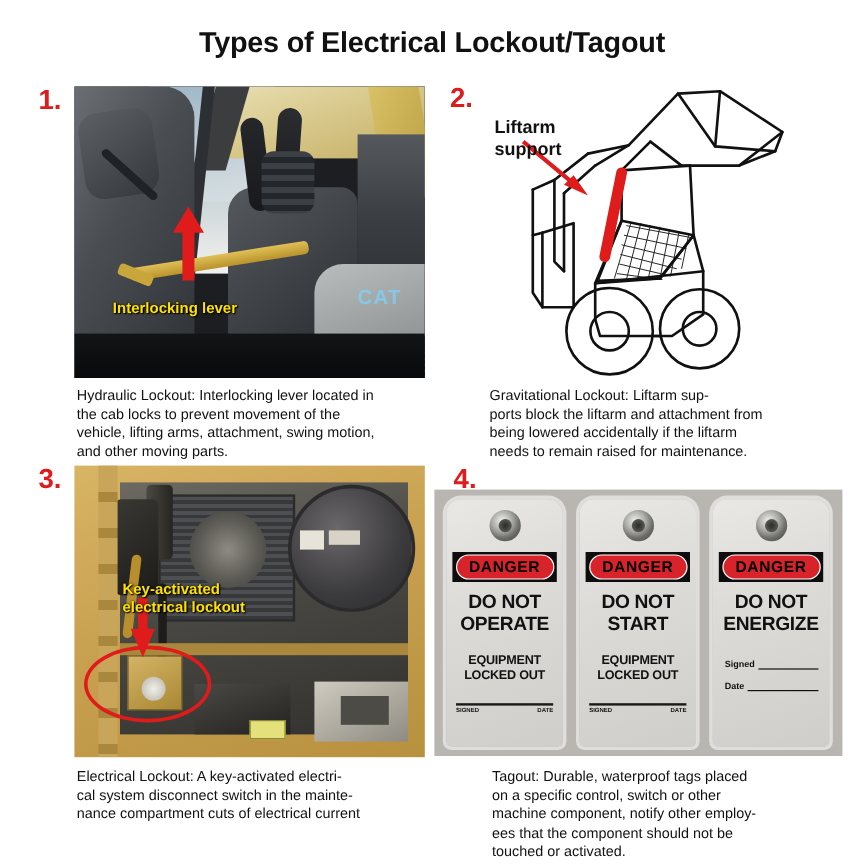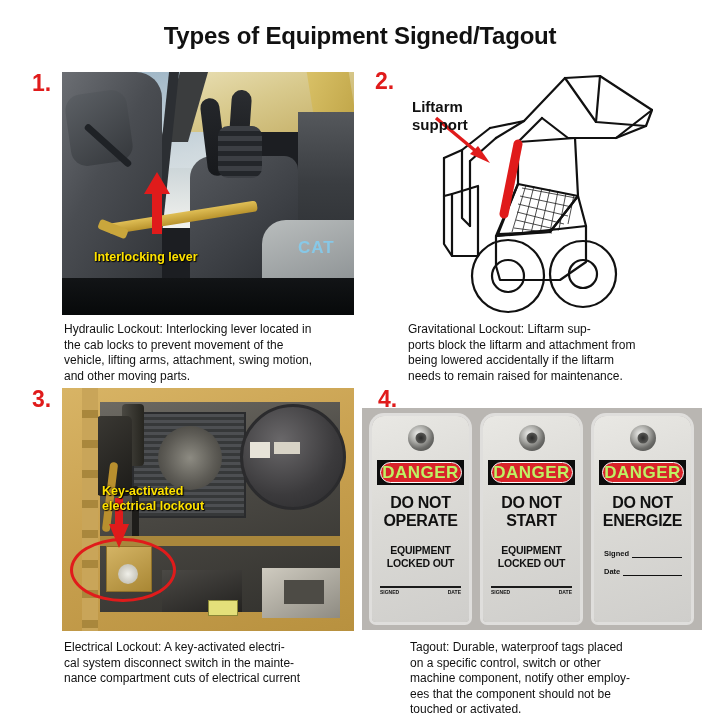--- a/index.html
+++ b/index.html
@@ -156,21 +156,21 @@
   .danger-bar{
     position:absolute;left:5px;top:44px;width:87px;height:25px;
     background:#0d0d0d;display:flex;align-items:center;justify-content:center;
   }
   .danger-oval{
     width:80px;height:19px;border-radius:11px;background:#d8232a;
     display:flex;align-items:center;justify-content:center;
     border:1.5px solid #ffffff;
   }
   .danger-word{
-    color:#bef264;font-size:17px;font-weight:bold;letter-spacing:0.5px;
+    color:#000000;font-size:13px;font-weight:bold;letter-spacing:0.5px;
     font-family:"Liberation Sans",sans-serif;
   }
   .tag-main{
     position:absolute;left:0;top:78px;width:97px;text-align:center;
     font-size:16px;font-weight:bold;color:#111;line-height:1.12;
     white-space:pre-line;letter-spacing:-0.3px;
   }
   .tag-sub{
     position:absolute;left:0;top:128px;width:97px;text-align:center;
     font-size:10.5px;font-weight:bold;color:#111;line-height:1.2;
@@ -186,21 +186,21 @@
     position:absolute;left:8px;top:92px;width:324px;
     text-align:center;font-size:32px;font-weight:bold;
     color:rgba(255,255,255,.42);letter-spacing:1px;pointer-events:none;
   }
 </style>
 </head>
 <body>
 
 <div class="page">
 
-  <div class="title">Types of Equipment Signed/Tagout</div>
+  <div class="title">Types of Electrical Lockout/Tagout</div>
 
   <div class="panel">
     <div class="num" style="left:32px;top:72px;">1.</div>
 
     <div class="figure" id="fig1">
       <div class="p1-sky"></div>
       <div class="p1-sky2"></div>
       <div class="p1-roof"></div>
       <div class="p1-yellowpillar"></div>
       <div class="p1-roofdark"></div>

